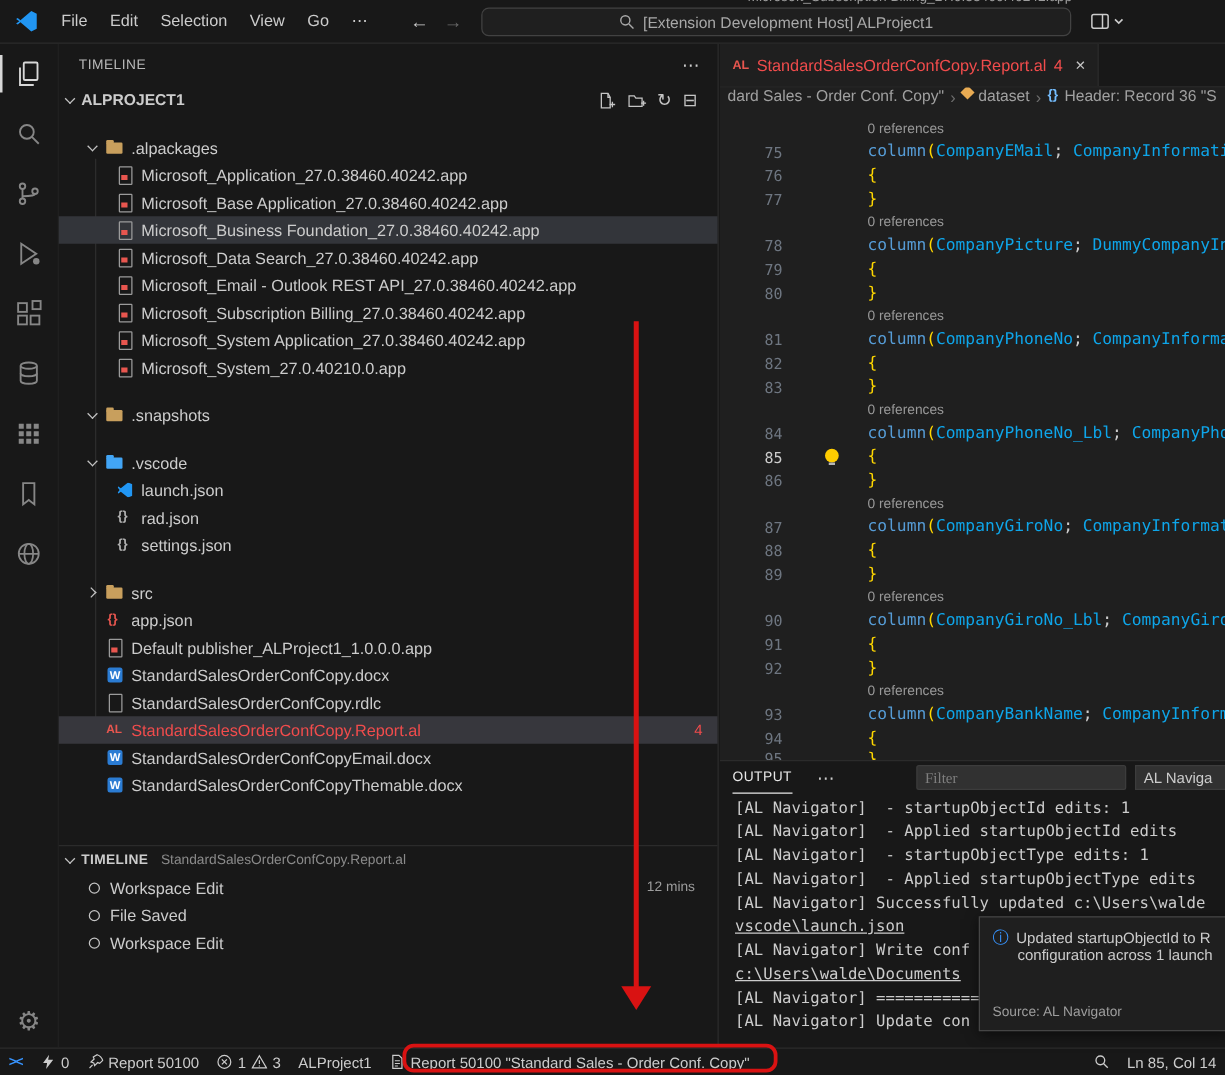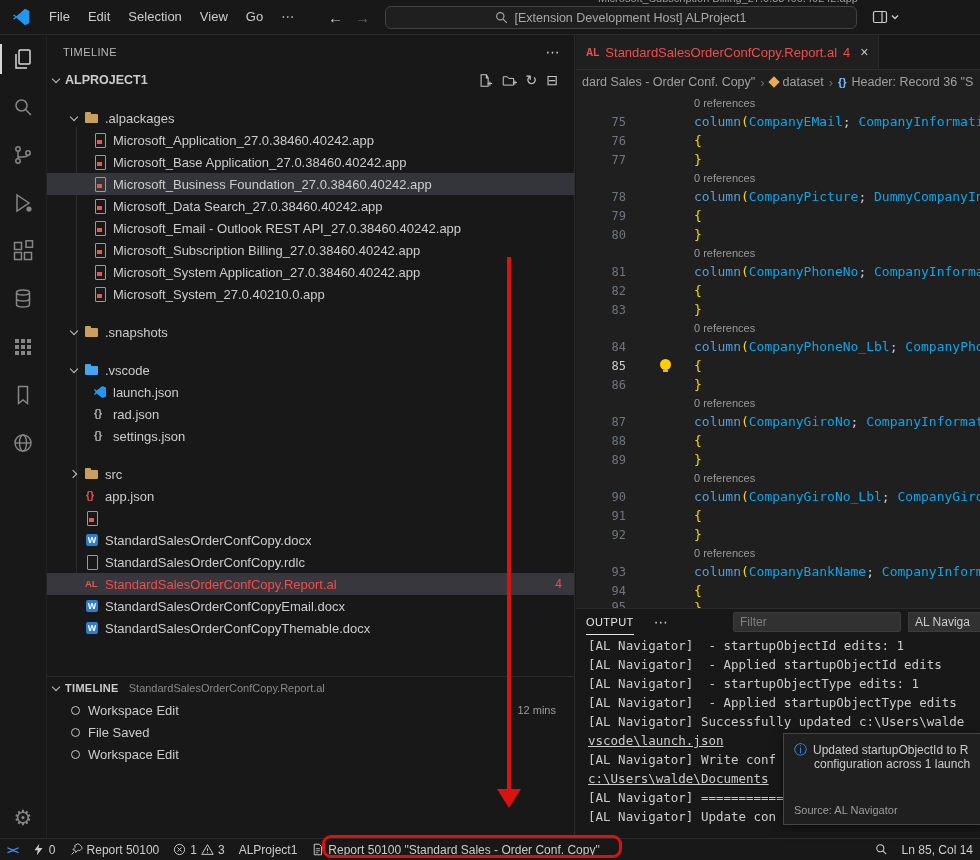--- a/index.html
+++ b/index.html
@@ -66,21 +66,21 @@
   .tl-ico { width:9px; height:9px; border:1.3px solid #c5c5c5; border-radius:50%; flex:none; }
   .tl-time { margin-left:auto; margin-right:18px; font-size:11px; color:#9d9d9d; }
 
   
   .editor { position:absolute; left:576px; top:35px; width:404px; height:573px; background:#1f1f1f; overflow:hidden; }
   .tabbar { height:35px; background:#181818; display:flex; border-bottom:1px solid #2b2b2b; }
   .tab { background:#1f1f1f; display:flex; align-items:center; gap:6px; padding:0 10px; border-right:1px solid #2b2b2b; font-size:13px; cursor:pointer; }
   .tab-al { color:#e8564f; font-size:10px; font-weight:700; }
   .tab-label, .tab-badge { color:#f14c4c; }
   .tab-close { color:#c5c5c5; margin-left:4px; font-size:14px; }
-  .breadcrumbs { height:24px; display:flex; align-items:center; gap:5px; padding-left:6px; font-size:12.5px; color:#a0a0a0; white-space:nowrap; overflow:hidden; }
+  .breadcrumbs { height:24px; display:flex; gap:5px; padding-left:6px; font-size:12.5px; color:#a0a0a0; white-space:nowrap; overflow:hidden; }
   .bc-sep { color:#6e6e6e; font-size:13px; }
   .bc-diamond { width:8px; height:8px; background:#e8ab53; transform:rotate(45deg); flex:none; }
   .bc-braces { color:#75beff; font-weight:700; font-size:11px; }
 
   .code { font-family:"DejaVu Sans Mono", monospace; font-size:13px; }
   .crow { position:relative; height:19px; display:flex; align-items:center; overflow:hidden; }
   .crow.cut { height:8px; align-items:flex-start; }
   .lensrow { height:18px; display:flex; align-items:center; }
   .lnum { width:50px; text-align:right; color:#6e7681; font-size:12px; flex:none; font-family:"DejaVu Sans Mono", monospace; }
   .lnum.cur { color:#cccccc; }
@@ -89,21 +89,21 @@
   .br { color:#ffd700; padding-left:68px; white-space:pre; }
   .lens-label { padding-left:68px; color:#999999; font-size:11px; font-family:"Liberation Sans", sans-serif; }
   .bulb { position:absolute; left:84px; top:3px; width:11px; height:11px; background:#ffcc00; border-radius:50%; }
   .bulb::after { content:''; position:absolute; left:3px; top:11px; width:5px; height:2px; background:#b5b5b5; }
 
   
   .panel { position:absolute; left:576px; top:608px; width:404px; height:230px; background:#181818; border-top:1px solid #2b2b2b; overflow:hidden; }
   .panel-header { position:relative; height:26px; display:flex; align-items:center; padding-left:10px; gap:20px; }
   .panel-tab { height:100%; display:flex; align-items:center; font-size:11px; letter-spacing:.4px; color:#e7e7e7; border-bottom:1px solid #e7e7e7; cursor:pointer; }
   .panel-more { color:#cccccc; font-size:14px; cursor:pointer; }
-  .filter { position:absolute; left:157px; top:3px; width:168px; height:20px; background:#313131; border:1px solid #3c3c3c; border-radius:2px; color:#cccccc; font-size:12px; padding:0 6px; font-family:Liberation Sans, sans-serif; }
+  .filter { position:absolute; left:157px; top:3px; width:168px; height:20px; background:#313131; border:1px solid #3c3c3c; border-radius:2px; color:#cccccc; font-size:12px; padding:0 6px; font-family:Liberation Serif, serif; }
   .filter::placeholder { color:#7f7f7f; }
   .channel { position:absolute; left:332px; top:3px; width:76px; height:20px; background:#313131; border:1px solid #3c3c3c; color:#cccccc; font-size:12px; display:flex; align-items:center; padding:0 6px; white-space:nowrap; overflow:hidden; cursor:pointer; }
   .output { padding:3px 0 0 12px; font-family:"DejaVu Sans Mono", monospace; font-size:12.5px; color:#cccccc; }
   .orow { height:19px; white-space:pre; overflow:hidden; }
   .orow.link { text-decoration:underline; cursor:pointer; }
 
   
   .toast { position:absolute; left:783px; top:733px; width:200px; height:92px; background:#1f1f1f; border:1px solid #454545; box-shadow:0 2px 10px rgba(0,0,0,.55); z-index:40; padding:9px 10px; font-size:12px; color:#cccccc; }
   .toast-row { display:flex; gap:6px; align-items:flex-start; }
   .toast-info { color:#3794ff; font-size:13px; line-height:14px; flex:none; }
@@ -318,20 +318,21 @@
           <span class="tchev right"></span>
           <span class="fi fi-folder"></span>
           <span class="lbl">src</span>
         </div>
       <div class="trow i1f">
           <span class="fi fi-json red"></span>
           <span class="lbl">app.json</span>
         </div>
       <div class="trow i1f">
           <span class="fi fi-page fi-app"></span>
+          <span class="lbl">Default publisher_ALProject1_1.0.0.0.app</span>
         </div>
       <div class="trow i1f">
           <span class="fi fi-word"></span>
           <span class="lbl">StandardSalesOrderConfCopy.docx</span>
         </div>
       <div class="trow i1f">
           <span class="fi fi-page"></span>
           <span class="lbl">StandardSalesOrderConfCopy.rdlc</span>
         </div>
       <div class="trow i1f selected">

